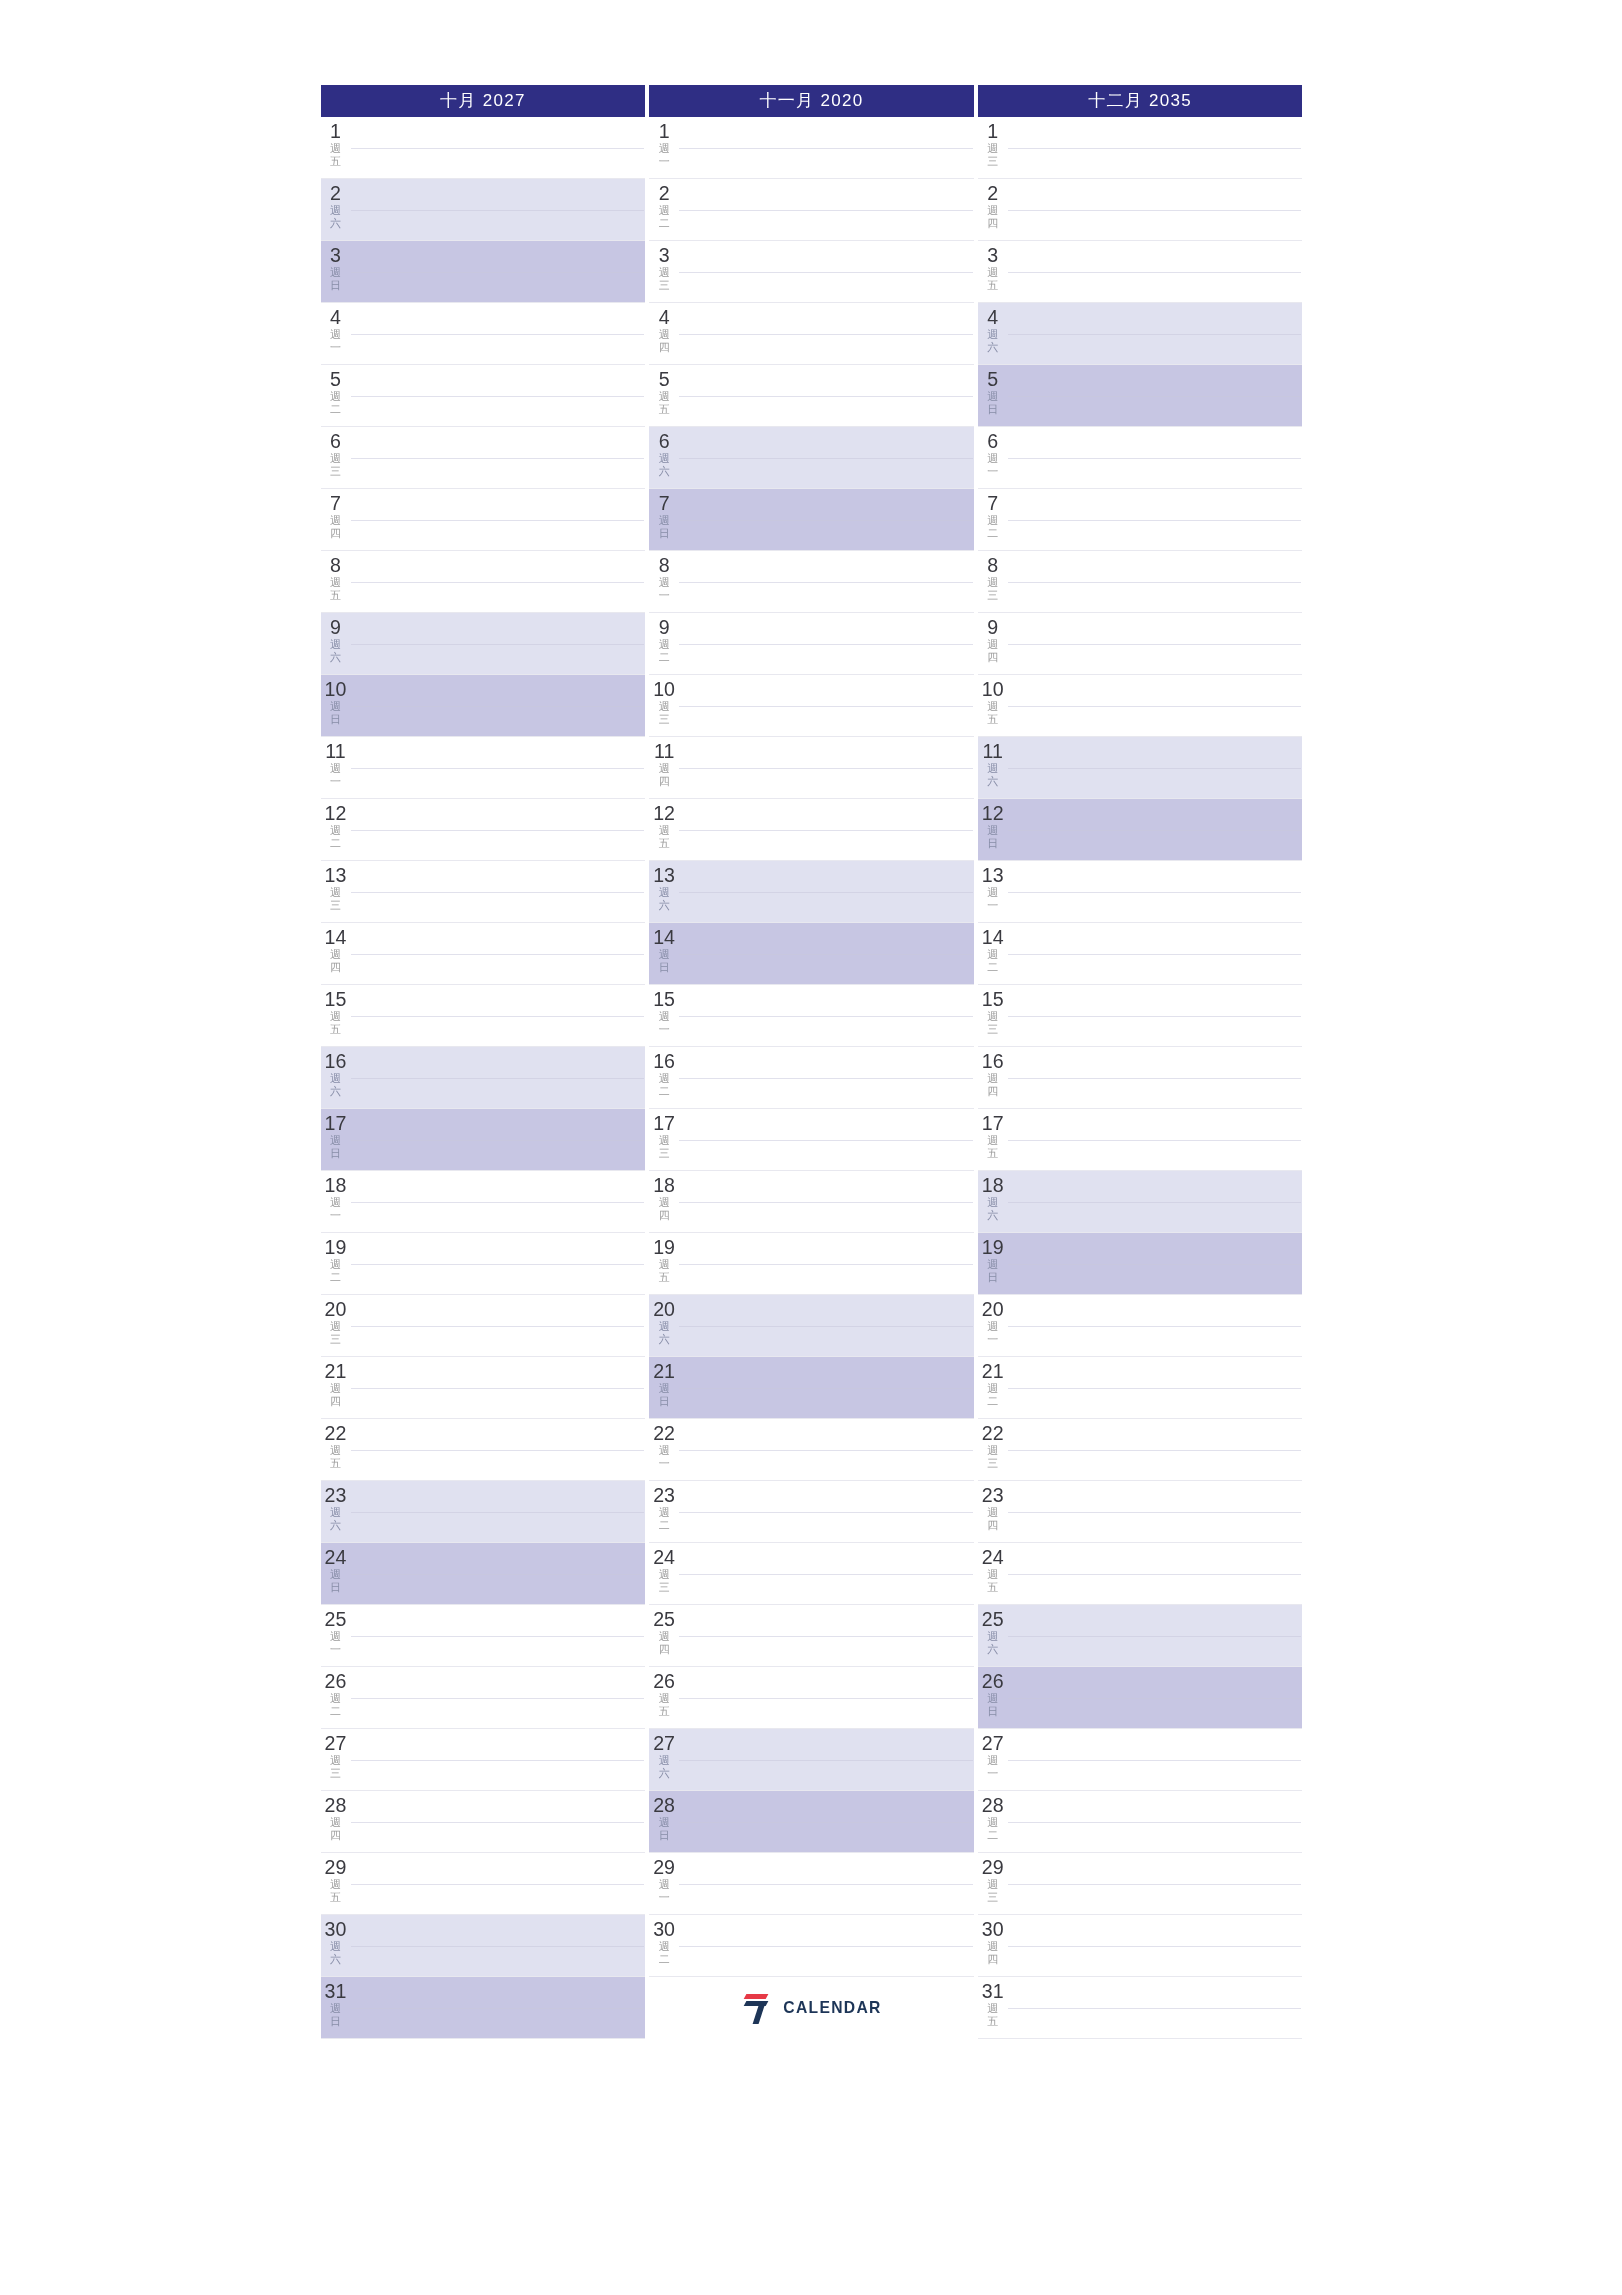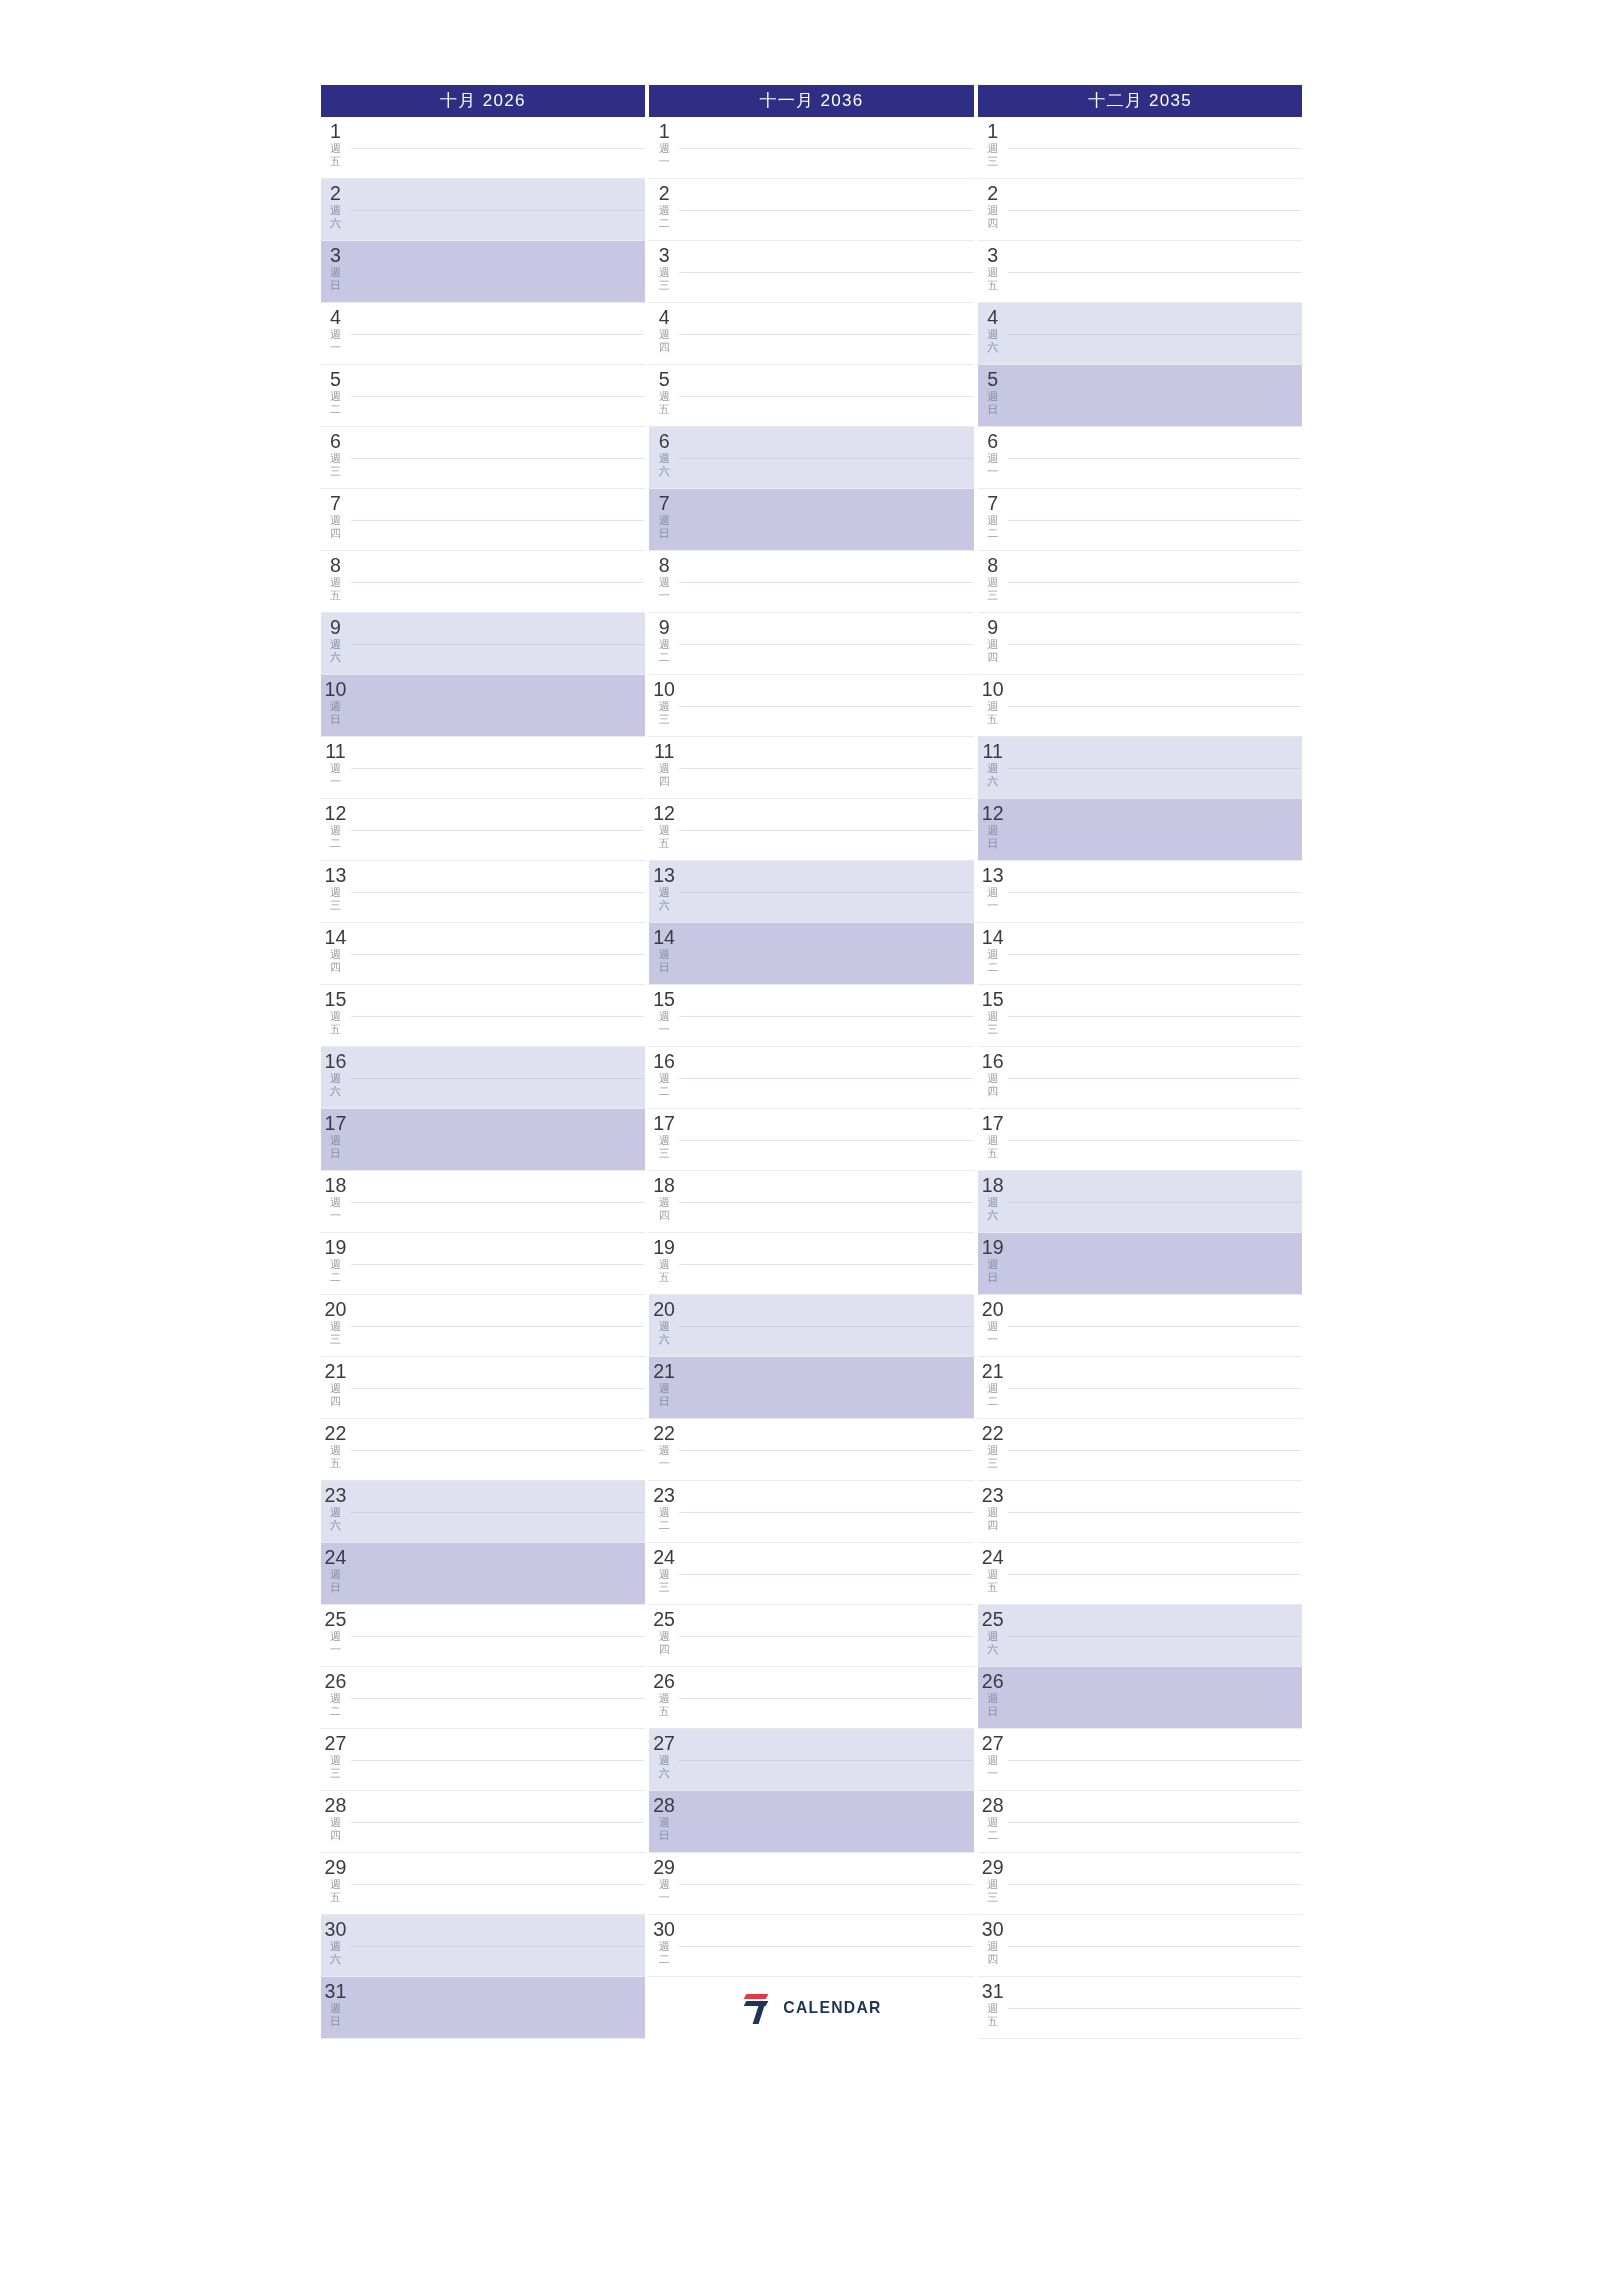--- a/index.html
+++ b/index.html
@@ -115,21 +115,21 @@
     display:flex;
     align-items:center;
     justify-content:center;
   }
 </style>
 </head>
 <body>
 
 <div class="calendar-wrap">
   <div class="month-col">
-    <div class="month-header">十月 2026</div>
+    <div class="month-header">十月 2027</div>
     <div>
         <div class="day-row">
           <div class="day-label">
             <div class="dn">1</div>
             <div class="wd">週<br>五</div>
           </div>
           <div class="day-content"></div>
         </div>
         <div class="day-row sat">
           <div class="day-label">
@@ -337,21 +337,21 @@
         <div class="day-row sun">
           <div class="day-label">
             <div class="dn">31</div>
             <div class="wd">週<br>日</div>
           </div>
           <div class="day-content"></div>
         </div>
       </div>
   </div>
   <div class="month-col">
-    <div class="month-header">十一月 2036</div>
+    <div class="month-header">十一月 2020</div>
     <div>
         <div class="day-row">
           <div class="day-label">
             <div class="dn">1</div>
             <div class="wd">週<br>一</div>
           </div>
           <div class="day-content"></div>
         </div>
         <div class="day-row">
           <div class="day-label">

